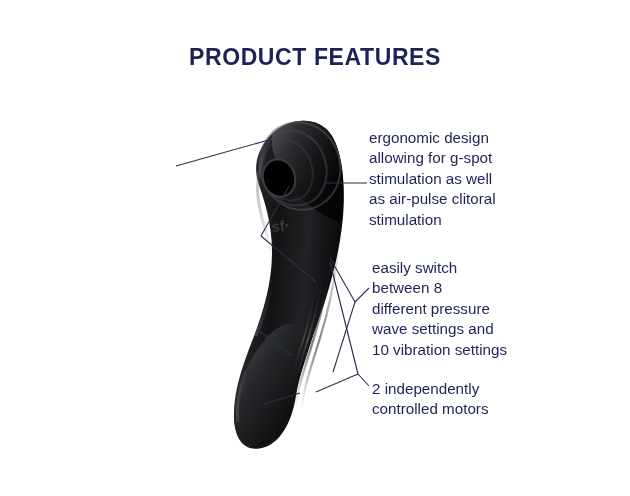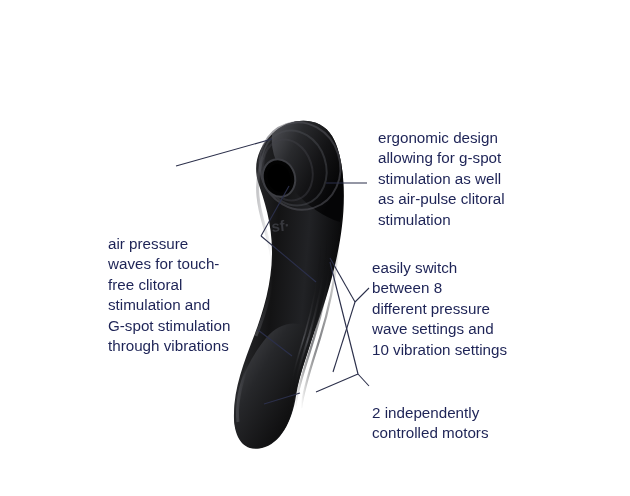--- a/index.html
+++ b/index.html
@@ -44,23 +44,23 @@
     white-space: pre-line;
     font-weight: 400;
   }
 
   .callout-left  { text-align: left; }
   .callout-right { text-align: left; }
 
   #c-magnetic   { left: 110px; top: 147px; width: 120px; }
   #c-airpressure{ left: 108px; top: 234px; width: 150px; }
   #c-smooth     { left: 111px; top: 381px; width: 150px; }
-  #c-ergonomic  { left: 369px; top: 128px; width: 165px; margin-left: 9px; }
+  #c-ergonomic  { left: 369px; top: 128px; width: 165px; }
   #c-settings   { left: 372px; top: 258px; width: 165px; }
-  #c-motors     { left: 372px; top: 403px; width: 165px; }
+  #c-motors     { left: 372px; top: 379px; width: 165px; }
 
   .leaders {
     position: absolute;
     left: 0; top: 0;
     width: 630px;
     height: 496px;
     pointer-events: none;
   }
 
   .product {
@@ -69,20 +69,21 @@
     top: 110px;
     width: 140px;
     height: 350px;
   }
 </style>
 </head>
 <body>
 
 <div class="canvas">
 
+  <div class="title">PRODUCT FEATURES</div>
 
   <svg class="product" viewBox="0 0 140 350">
     <defs>
       <linearGradient id="bodyGrad" x1="0" y1="0" x2="1" y2="0.25">
         <stop offset="0%" stop-color="#3a3b3f"></stop>
         <stop offset="18%" stop-color="#2a2b2e"></stop>
         <stop offset="45%" stop-color="#131314"></stop>
         <stop offset="72%" stop-color="#212225"></stop>
         <stop offset="100%" stop-color="#0a0a0b"></stop>
       </linearGradient>
@@ -172,26 +173,20 @@
       <path d="M 358,374 L 316,392"></path>
       <path d="M 358,374 L 330,262"></path>
 
       <path d="M 264,404 L 300,393"></path>
 
       <path d="M 258,330 L 292,356"></path>
     </g>
   </svg>
 
 
-  <div class="callout callout-left" id="c-airpressure">air pressure
-waves for touch-
-free clitoral
-stimulation and
-G-spot stimulation
-through vibrations</div>
 
 
   <div class="callout callout-right" id="c-ergonomic">ergonomic design
 allowing for g-spot
 stimulation as well
 as air-pulse clitoral
 stimulation</div>
 
   <div class="callout callout-right" id="c-settings">easily switch
 between 8

